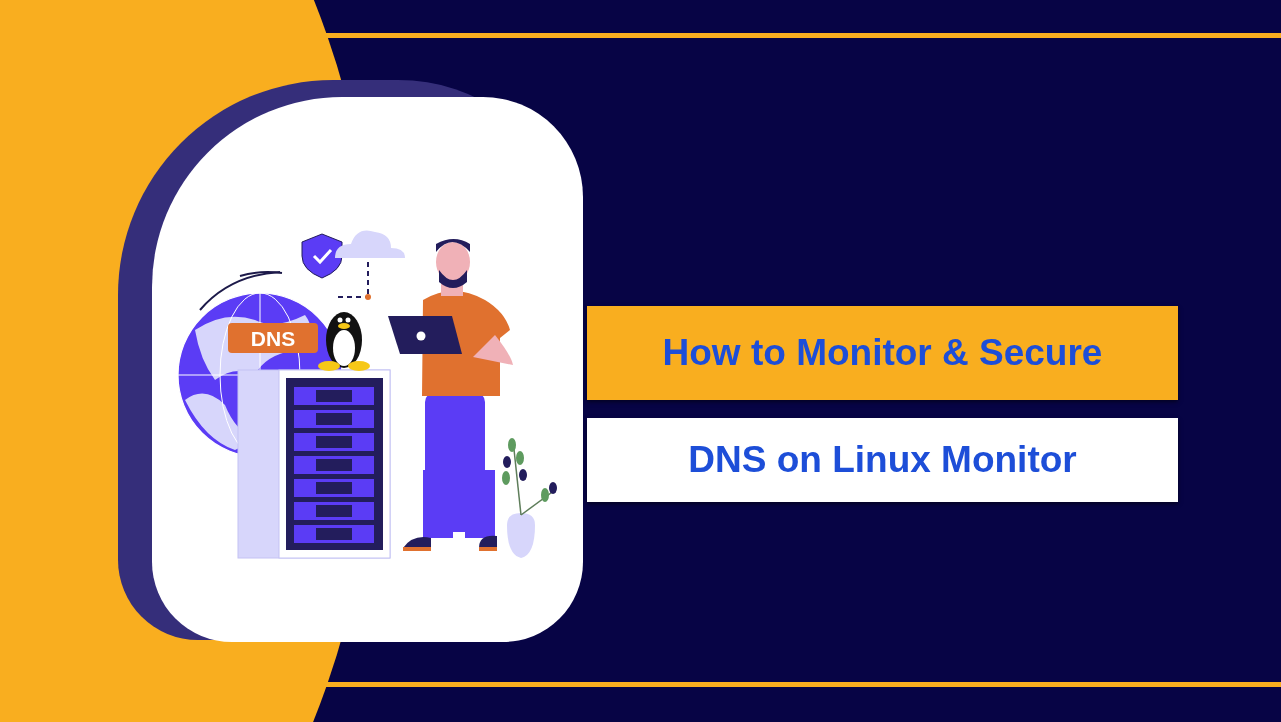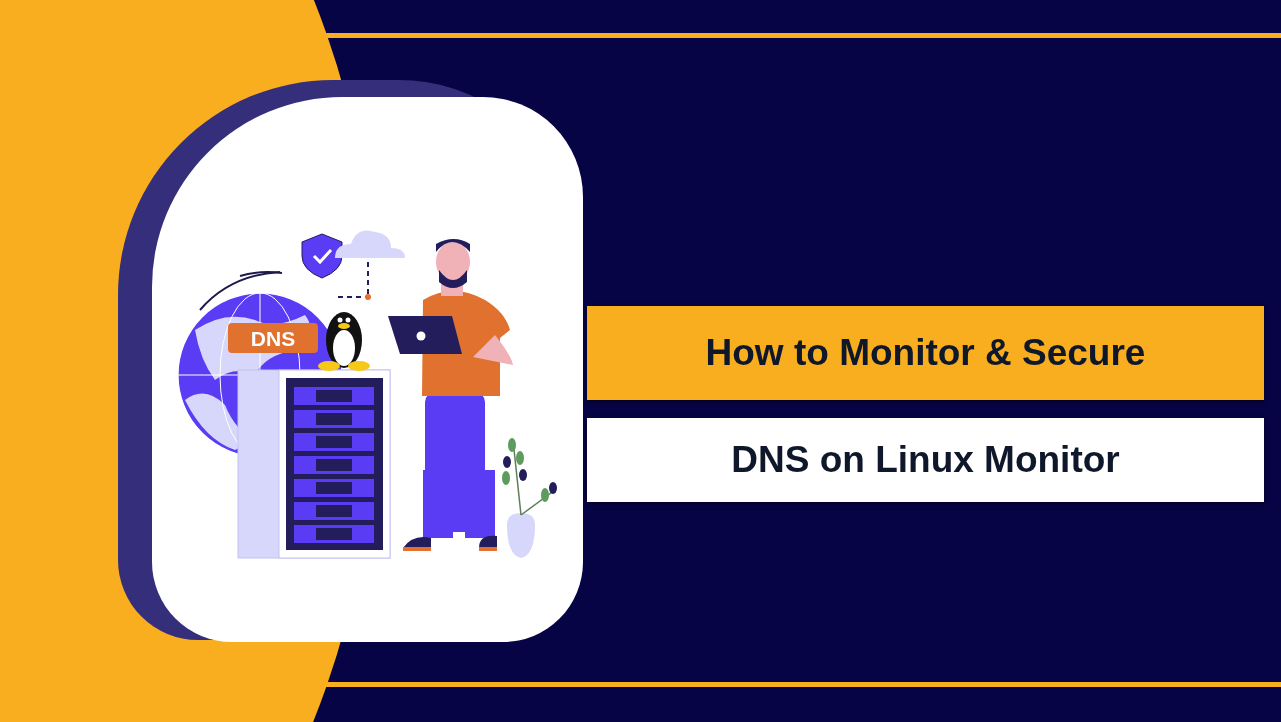--- a/index.html
+++ b/index.html
@@ -3,21 +3,21 @@
   <meta charset="utf-8">
   <style>
     html, body { margin:0; padding:0; }
     body { width:1281px; height:722px; overflow:hidden; background:#070445; position:relative; font-family:"Liberation Sans", sans-serif; }
     .stripe { position:absolute; left:307px; right:0; height:5px; background:#f9ae1f; }
     .stripe.top { top:33px; }
     .stripe.bottom { top:682px; left:295px; }
     .yellow-blob { position:absolute; left:-520px; top:-330px; width:900px; height:1380px; border-radius:50%; background:#f9ae1f; }
     .card-shadow { position:absolute; left:118px; top:80px; width:430px; height:560px; background:#352e7a; border-radius:215px 150px 80px 80px / 215px 120px 80px 80px; }
     .card { position:absolute; left:117px; top:97px; width:431px; height:545px; background:#fff; border-radius:190px 100px 80px 80px / 190px 100px 80px 80px; overflow:hidden;margin-left:35px; }
-    .title-box { position:absolute; left:587px; width:677px; display:flex; align-items:center; justify-content:center; font-weight:bold; font-size:37px; color:#0f172a; box-shadow:0 2px 4px rgba(0,0,0,0.5); }
+    .title-box { position:absolute; left:587px; width:591px; display:flex; align-items:center; justify-content:center; font-weight:bold; font-size:37px; color:#1d4ed8; box-shadow:0 2px 4px rgba(0,0,0,0.5); }
     .title-box.line1 { top:306px; height:94px; background:#f9ae1f; }
     .title-box.line2 { top:418px; height:84px; background:#fff; }
     svg { position:absolute; left:0; top:0; }
   </style>
 </head>
 <body>
 
 <div class="yellow-blob"></div>
 <div class="stripe top"></div>
 <div class="stripe bottom"></div>

